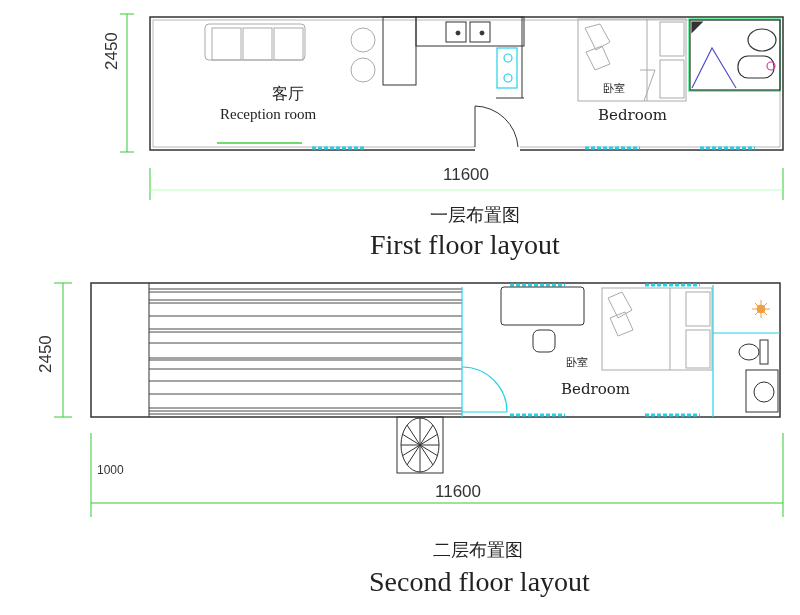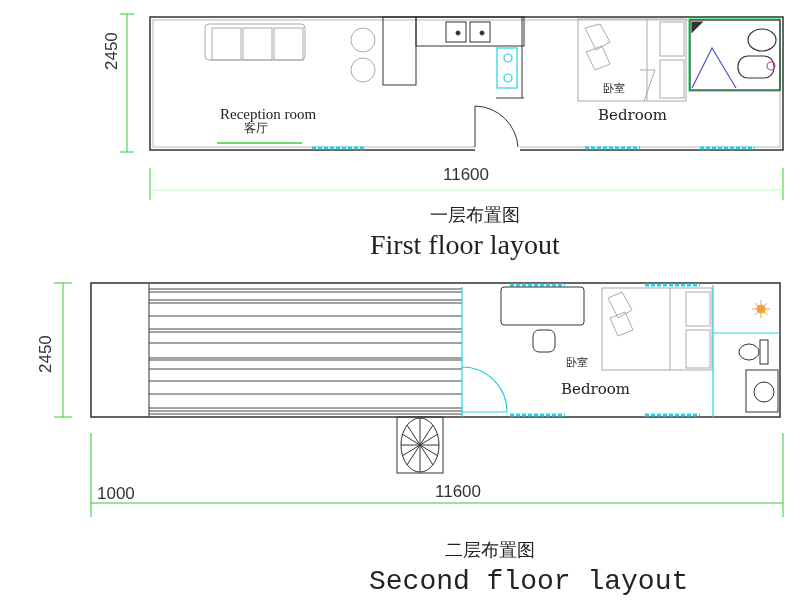--- a/index.html
+++ b/index.html
@@ -160,28 +160,28 @@
       <line x1="63" y1="283" x2="63" y2="417"></line>
       <line x1="54" y1="283" x2="72" y2="283"></line>
         <line x1="54" y1="417" x2="72" y2="417"></line>
       <line x1="91" y1="433" x2="91" y2="517"></line>
       <line x1="783" y1="433" x2="783" y2="517"></line>
       <line x1="91" y1="503" x2="783" y2="503"></line>
     </g>
   </g>
 </svg>
 
-<div class="lbl" style="left:244px;top:84px;font-size:12px;margin-top:36px;">客厅</div>
+<div class="lbl" style="left:272px;top:84px;font-size:16px;">客厅</div>
 <div class="lbl" style="left:220px;top:106px;font-size:15px;font-family:Liberation Serif, serif;">Reception room</div>
 <div class="lbl" style="left:603px;top:81px;font-size:11px;">卧室</div>
 <div class="lbl" style="left:598px;top:106px;font-size:15px;">Bedroom</div>
 <div class="dim" style="left:102px;top:70px;font-size:17px;transform:rotate(-90deg);transform-origin:left top;">2450</div>
 <div class="dim" style="left:443px;top:165px;font-size:17px;">11600</div>
 <div class="title" style="left:430px;top:203px;font-size:18px;">一层布置图</div>
 <div class="title" style="left:370px;top:229px;font-size:28px;font-family:Liberation Serif, serif;">First floor layout</div>
 
 <div class="lbl" style="left:566px;top:355px;font-size:11px;">卧室</div>
 <div class="lbl" style="left:561px;top:380px;font-size:15px;">Bedroom</div>
 <div class="dim" style="left:36px;top:373px;font-size:17px;transform:rotate(-90deg);transform-origin:left top;">2450</div>
-<div class="dim" style="left:97px;top:484px;font-size:17px;">1000</div>
+<div class="dim" style="left:97px;top:463px;font-size:12px;">1000</div>
 <div class="dim" style="left:435px;top:482px;font-size:17px;">11600</div>
-<div class="title" style="left:433px;top:538px;font-size:18px;margin-left:12px;">二层布置图</div>
-<div class="title" style="left:369px;top:566px;font-size:28px;font-family:Liberation Mono, monospace;">Second floor layout</div>
+<div class="title" style="left:433px;top:538px;font-size:18px;">二层布置图</div>
+<div class="title" style="left:369px;top:566px;font-size:28px;font-family:Liberation Serif, serif;">Second floor layout</div>
 
 </body></html>

